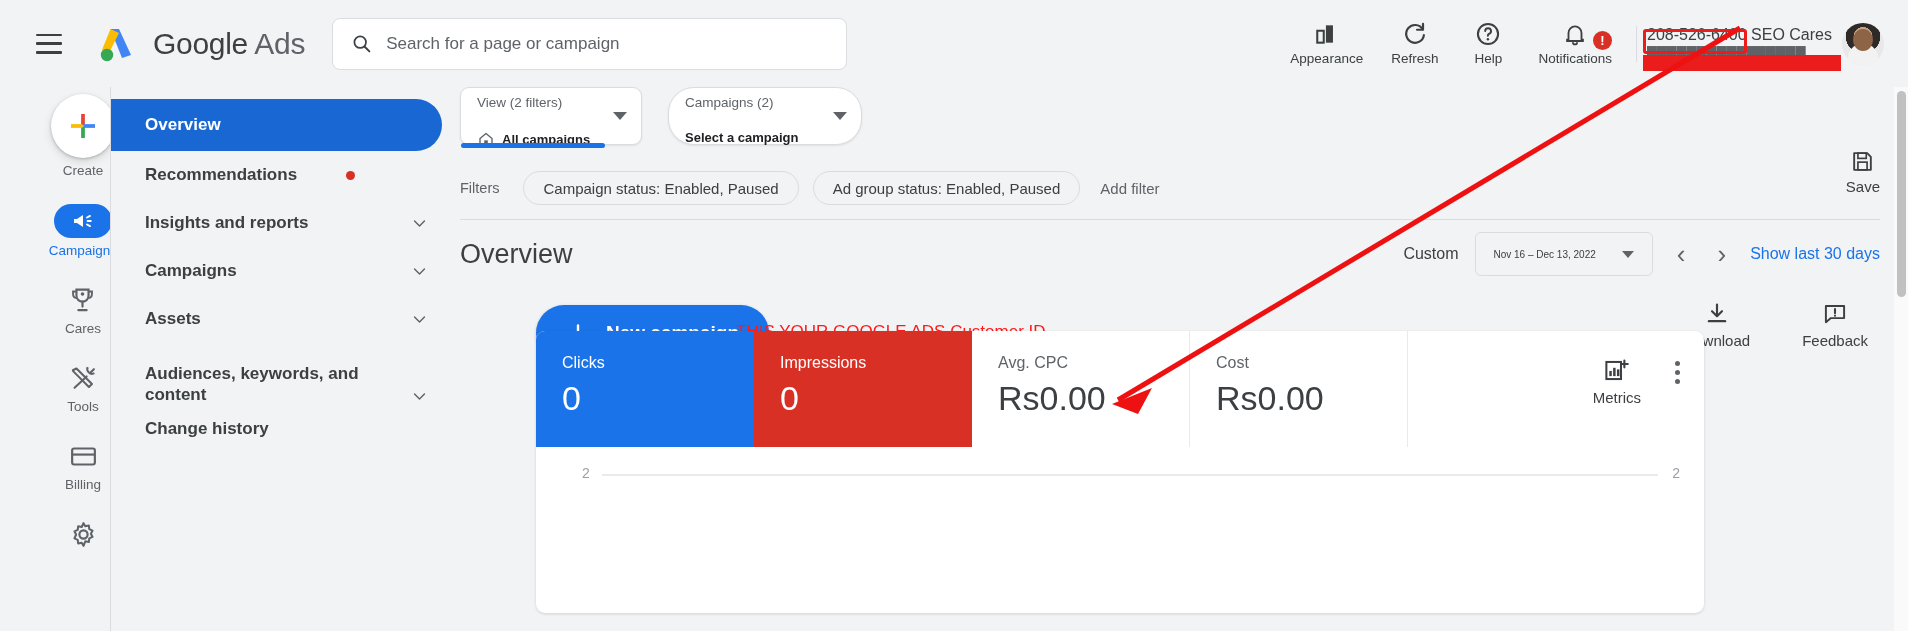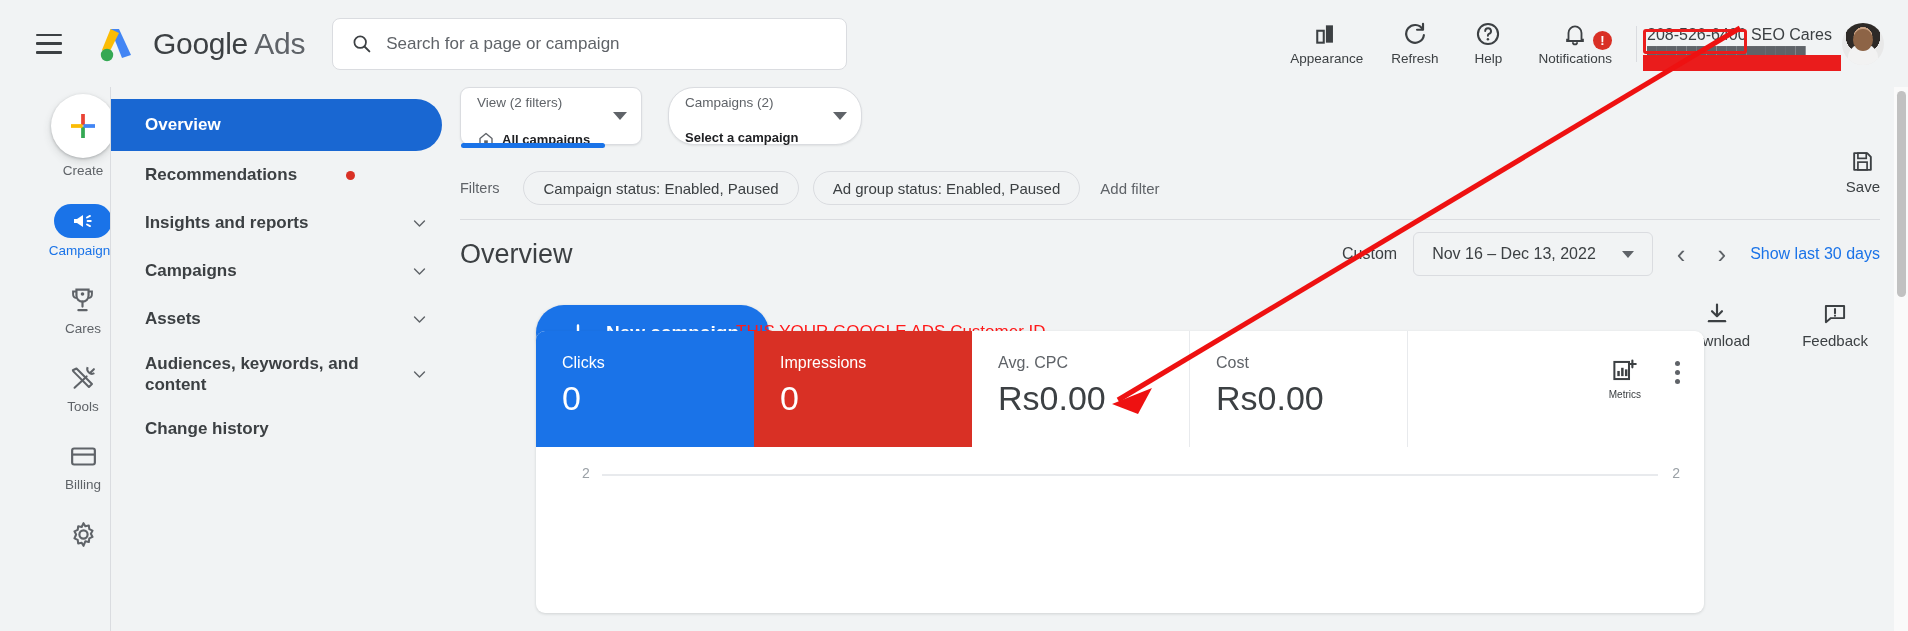--- a/index.html
+++ b/index.html
@@ -103,21 +103,21 @@
     position: relative; height: 48px; display: flex; align-items: center;
     padding-left: 34px; padding-right: 22px; cursor: pointer;
     font-size: 17px; color: #3c4043; font-weight: bold;
   }
   .nav-item.selected {
     background: #1967d2; color: #fff; font-weight: bold;
     border-radius: 0 26px 26px 0; margin-right: 18px; height: 52px;
   }
   .nav-item .chev { position: absolute; right: 32px; color: #5f6368; }
   .nav-dot { position: absolute; right: 105px; width: 9px; height: 9px; border-radius: 50%; background: #d93025; }
-  .nav-item.two-line { height: 62px; line-height: 1.25; }
+  .nav-item.two-line { height: 62px; line-height: 1.25; align-items: flex-end; }
 
   
   .main { position: absolute; left: 460px; top: 87px; width: 1448px; height: 544px; background: #f1f3f4; }
 
   .ctrl-row { position: absolute; left: 0; top: 0; display: flex; gap: 26px; }
   .ctrl-card {
     background: #fff; border: 1px solid #dadce0; border-radius: 9px;
     height: 58px; padding: 7px 16px 0 16px; position: relative; cursor: pointer;
     display: flex; flex-direction: column; justify-content: flex-start;
     box-shadow: 0 1px 2px rgba(60,64,67,.10);
@@ -148,21 +148,21 @@
 
   .divider { position: absolute; left: 0; top: 132px; width: 1420px; height: 1px; background: #dadce0; }
 
   .page-title { position: absolute; left: 0; top: 152px; font-size: 27px; color: #3c4043; }
 
   .date-area { position: absolute; right: 28px; top: 145px; display: flex; align-items: center; gap: 16px; }
   .date-custom { font-size: 16px; color: #3c4043; }
   .date-picker {
     border: 1px solid #dadce0; border-radius: 6px; background: #f1f3f4;
     height: 44px; display: flex; align-items: center; gap: 26px; padding: 0 18px;
-    font-size: 16px; color: #3c4043; cursor: pointer;
+    font-size: 10px; color: #3c4043; cursor: pointer;
   }
   .date-picker .tri2 {
     width: 0; height: 0; border-left: 6px solid transparent; border-right: 6px solid transparent;
     border-top: 7px solid #5f6368;
   }
   .arrow-btn { font-size: 26px; color: #5f6368; cursor: pointer; padding: 0 8px; line-height: 1; }
   .show-last { font-size: 16px; color: #1a73e8; cursor: pointer; white-space: nowrap; }
 
   .newcamp {
     position: absolute; left: 76px; top: 218px;
@@ -194,21 +194,21 @@
   .tile.blue .t-lbl, .tile.blue .t-val { color: #fff; }
   .tile.red { background: #d93025; }
   .tile.red .t-lbl, .tile.red .t-val { color: #fff; }
   .tile.plain { background: #fff; border-right: 1px solid #e8eaed; }
   .tile.plain .t-lbl { color: #5f6368; }
   .tile.plain .t-val { color: #3c4043; }
   .tile.last { border-right: 1px solid #e8eaed; }
 
   .metrics-ctl { position: absolute; right: 24px; top: 26px; display: flex; align-items: flex-start; gap: 34px; }
   .metrics-btn { display: flex; flex-direction: column; align-items: center; gap: 5px; cursor: pointer; }
-  .metrics-btn .lbl { font-size: 10px; color: #3c4043; }
+  .metrics-btn .lbl { font-size: 15px; color: #3c4043; }
   .kebab { display: flex; flex-direction: column; gap: 4px; cursor: pointer; padding-top: 4px; }
   .kebab i { width: 5px; height: 5px; border-radius: 50%; background: #5f6368; display: block; }
 
   .chart-area { position: relative; height: 166px; }
   .grid-line { position: absolute; left: 66px; right: 46px; top: 27px; height: 2px; background: #e8eaed; }
   .axis-lbl { position: absolute; top: 18px; font-size: 14px; color: #9aa0a6; }
   .axis-left { left: 46px; }
   .axis-right { right: 24px; }
 
   

